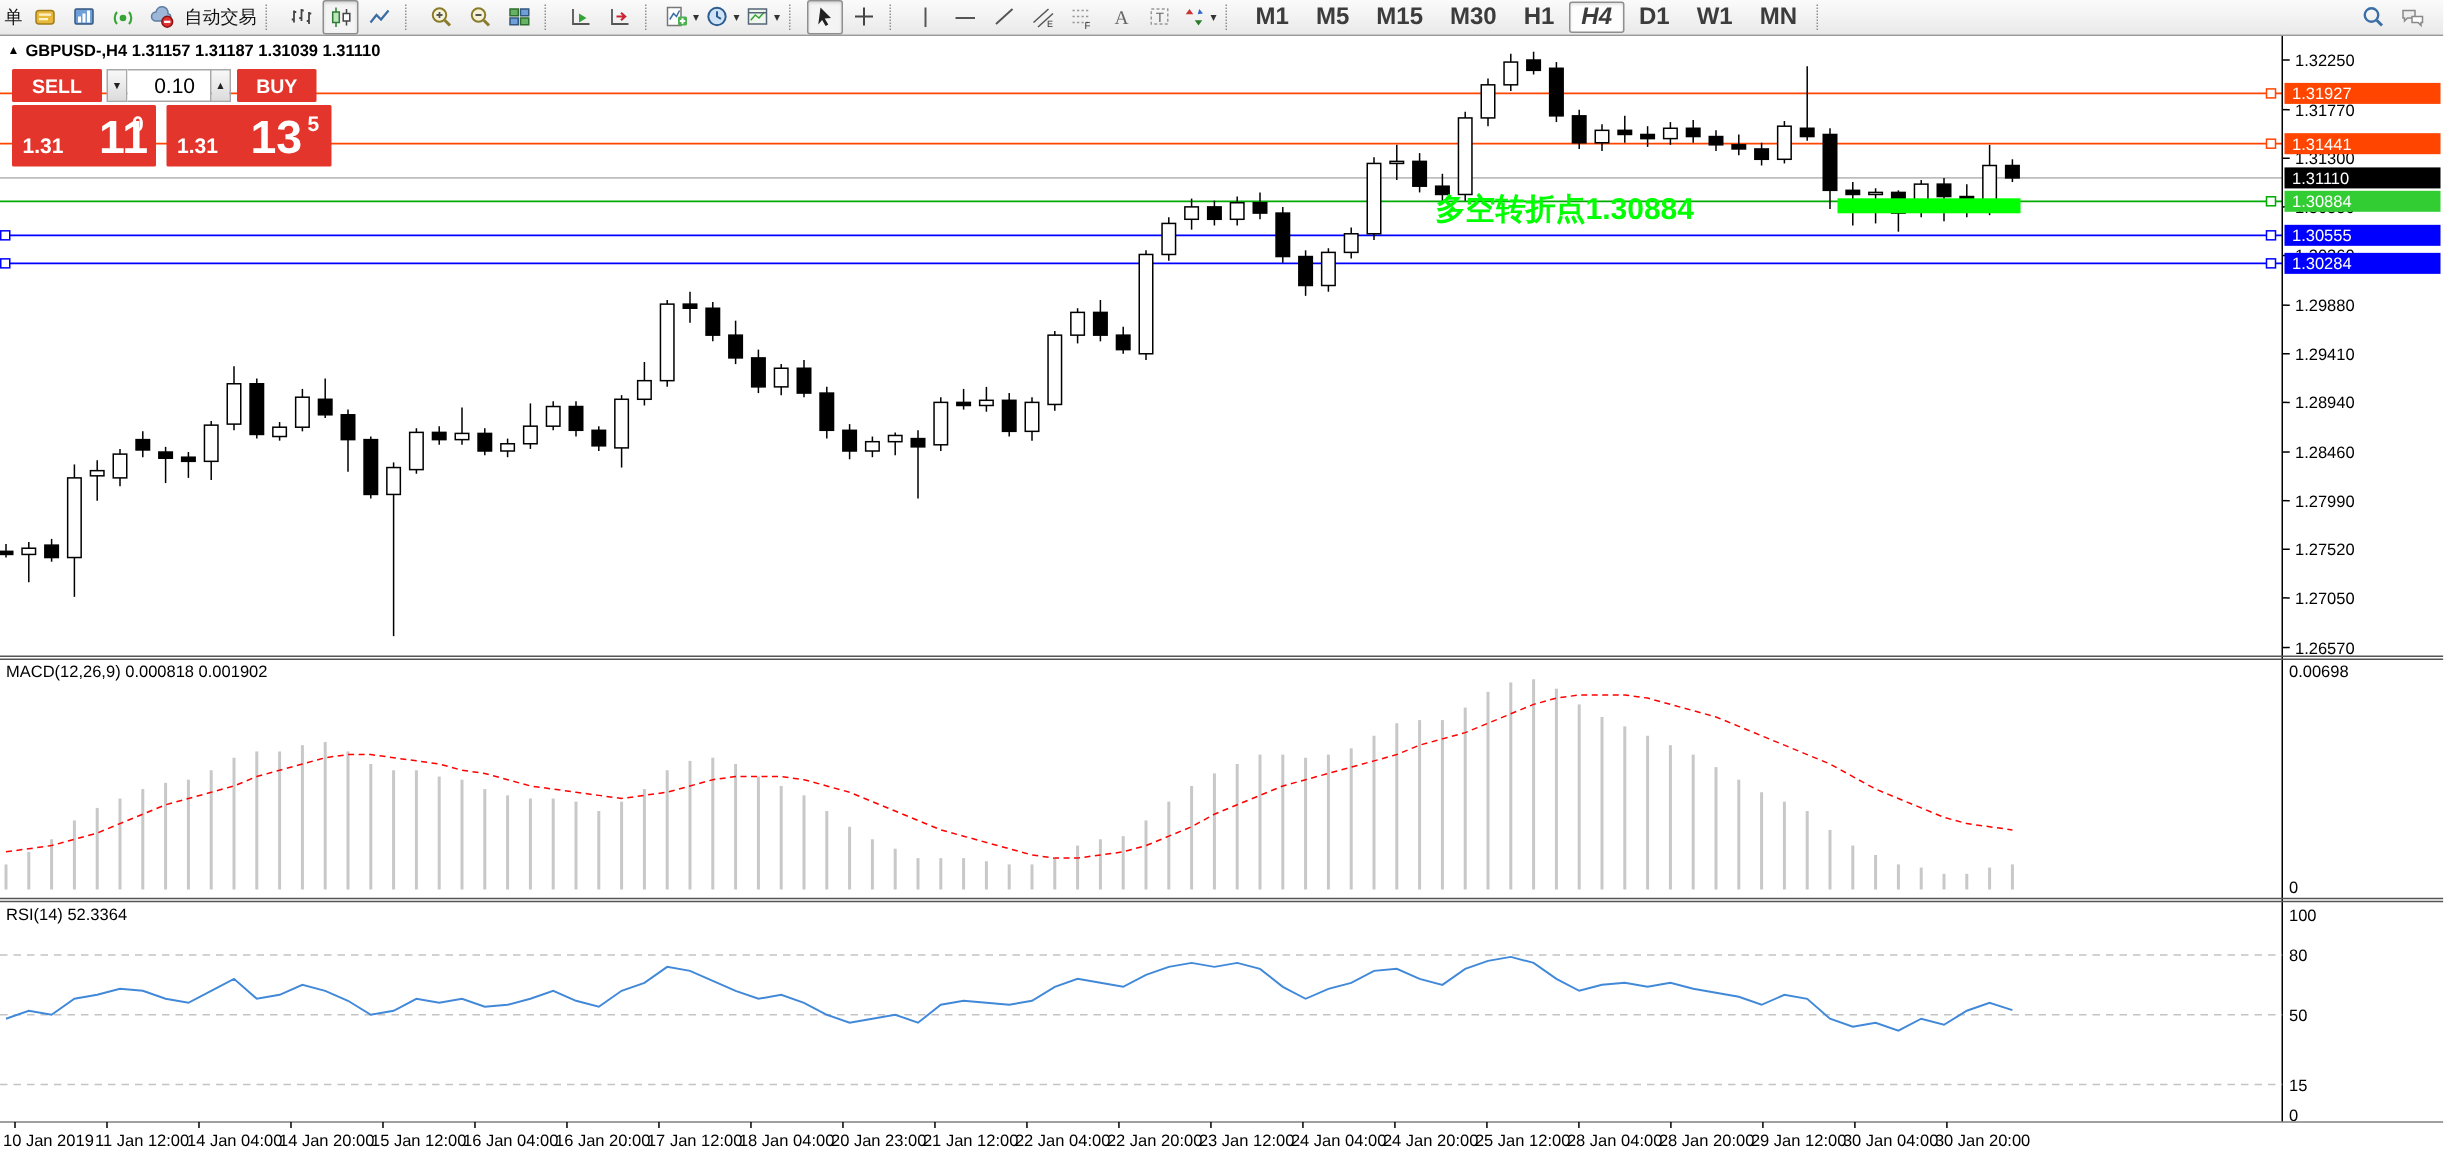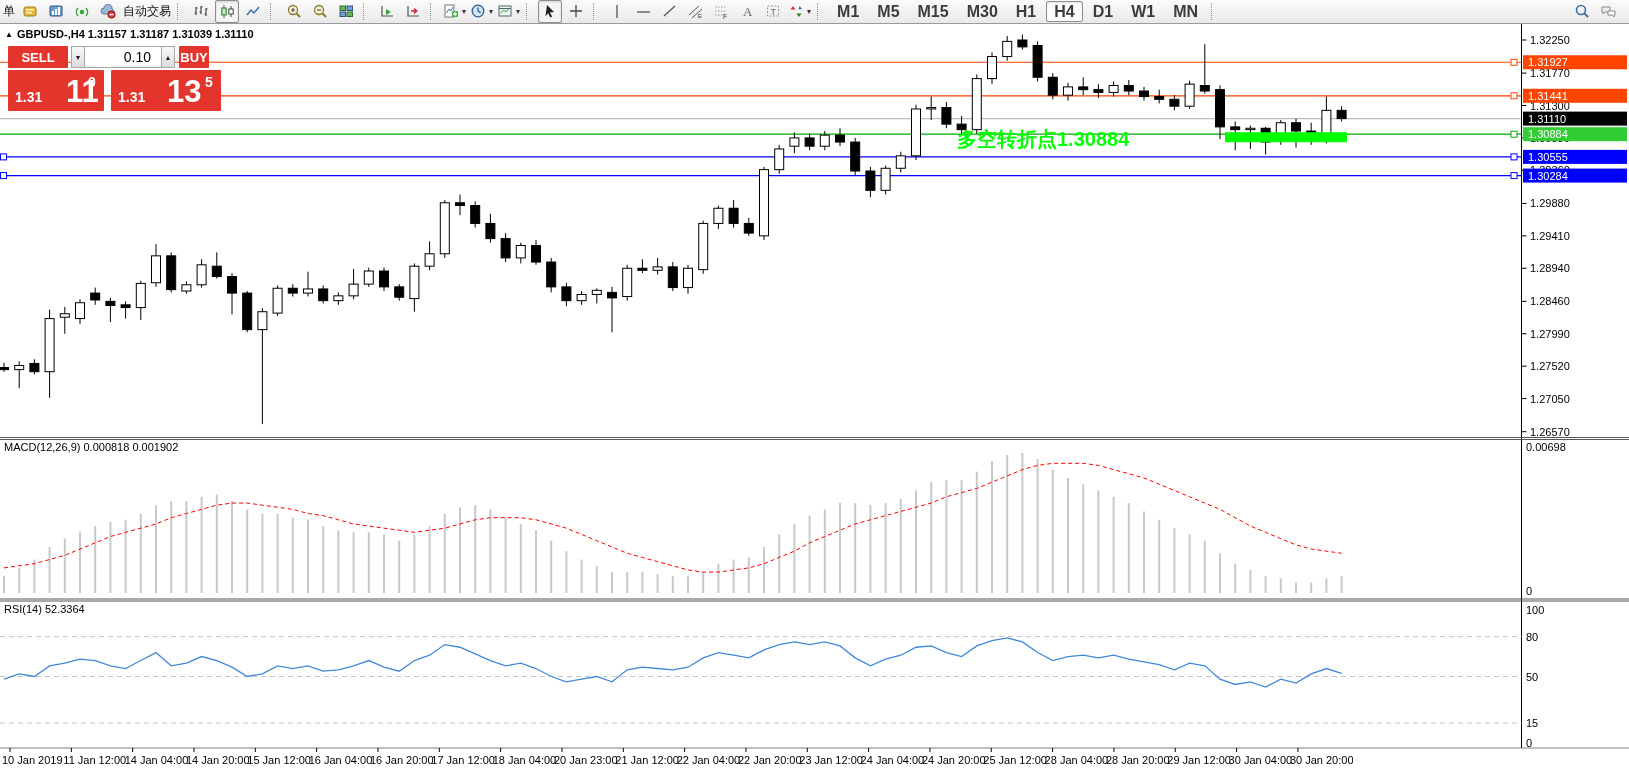--- a/index.html
+++ b/index.html
@@ -12,37 +12,37 @@
   .tb-sep{width:7px;height:17px;border-left:1px dotted #8f8f8f;margin:0 3px 0 4px;}
   .tb-btn{display:inline-flex;align-items:center;justify-content:center;height:21px;
           min-width:22px;margin:0 1px;border:1px solid transparent;border-radius:2px;}
   .tb-btn.pressed{border:1px solid #8f8f8f;background:#f4f4f4;box-shadow:inset 0 1px 2px rgba(0,0,0,.15);}
   .tb-btn svg{display:block;}
   .tb-text{font-size:12px;color:#111;margin:0 2px;}
   .tb-dd{font-size:8px;color:#333;margin-left:2px;}
   .tf-btn{display:inline-flex;align-items:center;justify-content:center;height:19px;
           padding:0 7px;margin:0 1px;font-size:16px;font-weight:bold;color:#3c3c3c;
           border:1px solid transparent;border-radius:2px;}
-  .tf-btn.active{border:1px solid #8f8f8f;background:#fdfdfd;box-shadow:inset 0 1px 2px rgba(0,0,0,.12);}
+  .tf-btn.active{border:1px solid #8f8f8f;background:#fdfdfd;box-shadow:inset 0 1px 2px rgba(0,0,0,.12);font-style:italic;}
   .tb-spacer{flex:1;}
   
   #chart-svg{position:absolute;left:0;top:0;z-index:1;}
   .chart-title{position:absolute;left:5px;top:28px;z-index:3;font-size:11px;font-weight:bold;color:#000;}
   .chart-title .tri{font-size:8px;vertical-align:1px;margin-right:4px;}
   
   .trade-panel{position:absolute;left:8px;top:46px;z-index:4;width:213px;}
   .tp-row1{display:flex;height:22px;}
   .btn-sell,.btn-buy{color:#fff;font-weight:bold;font-size:13px;display:flex;
        align-items:center;justify-content:center;border-radius:1px;}
   .btn-sell{width:60px;}
-  .btn-buy{width:30px;text-align:center;}
+  .btn-buy{width:53px;text-align:center;}
   .lot-dec,.lot-inc{width:14px;display:flex;align-items:center;justify-content:center;
        background:linear-gradient(#f8f8f8,#dcdcdc);border:1px solid #a8a8a8;font-size:7px;color:#222;box-sizing:border-box;}
   .lot-dec{margin-left:3px;}
-  .lot-input{width:76px;border:1px solid #a8a8a8;border-left:none;border-right:none;
+  .lot-input{width:55px;border:1px solid #a8a8a8;border-left:none;border-right:none;
        font-size:14px;text-align:right;padding:0 10px 0 0;box-sizing:border-box;
        font-family:"Liberation Sans",sans-serif;}
   .btn-buy{margin-left:4px;}
   .tp-row2{display:flex;margin-top:2px;height:41px;}
   .px-box{color:#fff;position:relative;border-radius:1px;}
   .px-sell{width:96px;}
   .px-buy{width:110px;margin-left:7px;}
   .px-small{position:absolute;left:7px;bottom:6px;font-size:14px;font-weight:bold;}
   .px-big{position:absolute;font-size:31px;font-weight:bold;bottom:1px;}
   .px-sell .px-big{left:58px;}

